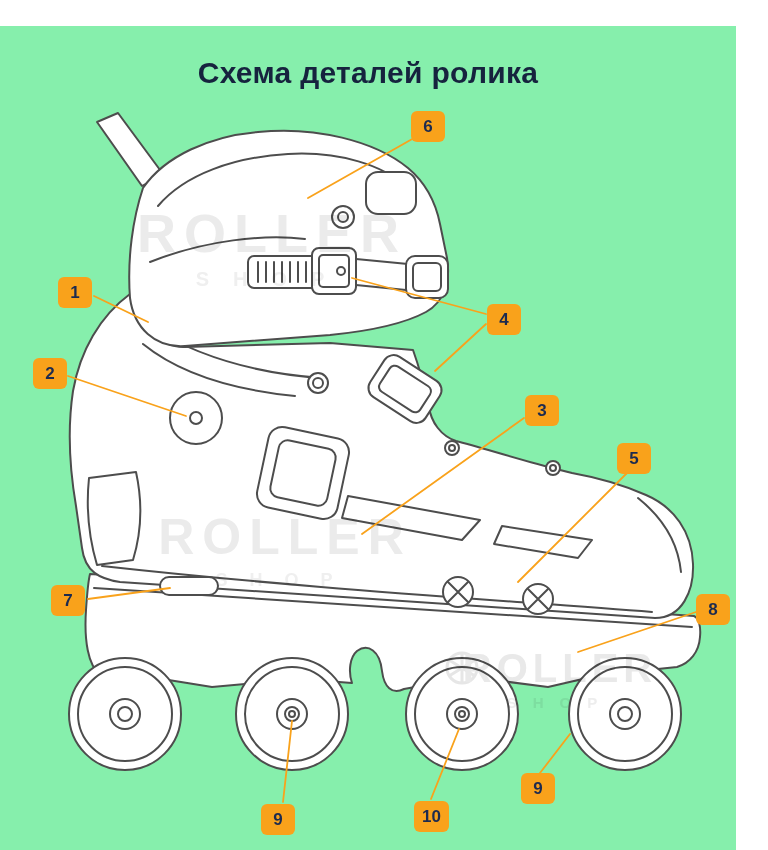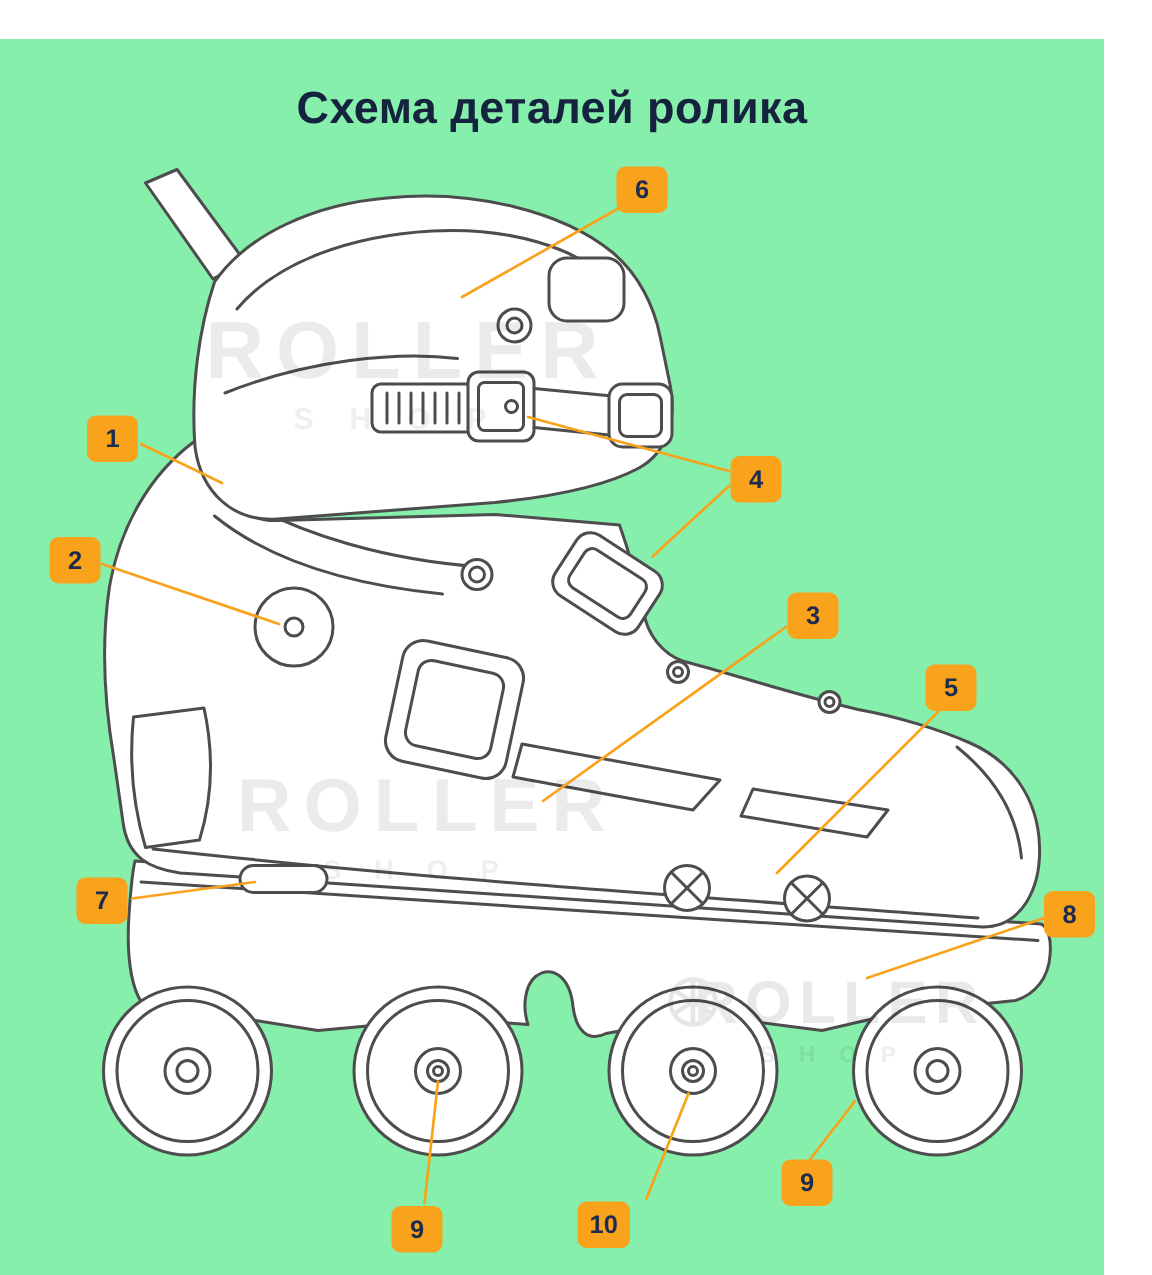--- a/index.html
+++ b/index.html
@@ -13,21 +13,21 @@
            font-weight:bold;font-size:17px;color:#1D2B4F;}
   .c1{left:58px;top:251px}
   .c2{left:33px;top:332px}
   .c3{left:525px;top:369px}
   .c4{left:487px;top:278px}
   .c5{left:617px;top:417px}
   .c6{left:411px;top:85px}
   .c7{left:51px;top:559px}
   .c8{left:696px;top:568px}
   .c9{left:521px;top:747px}
-  .c10{left:385px;top:775px}
+  .c10{left:414px;top:775px}
   .c11{left:261px;top:778px}
   .wm{mix-blend-mode:multiply;}
 </style>
 </head>
 <body>
 
 <div class="canvas">
 
   <div class="title">Схема деталей ролика</div>
 

